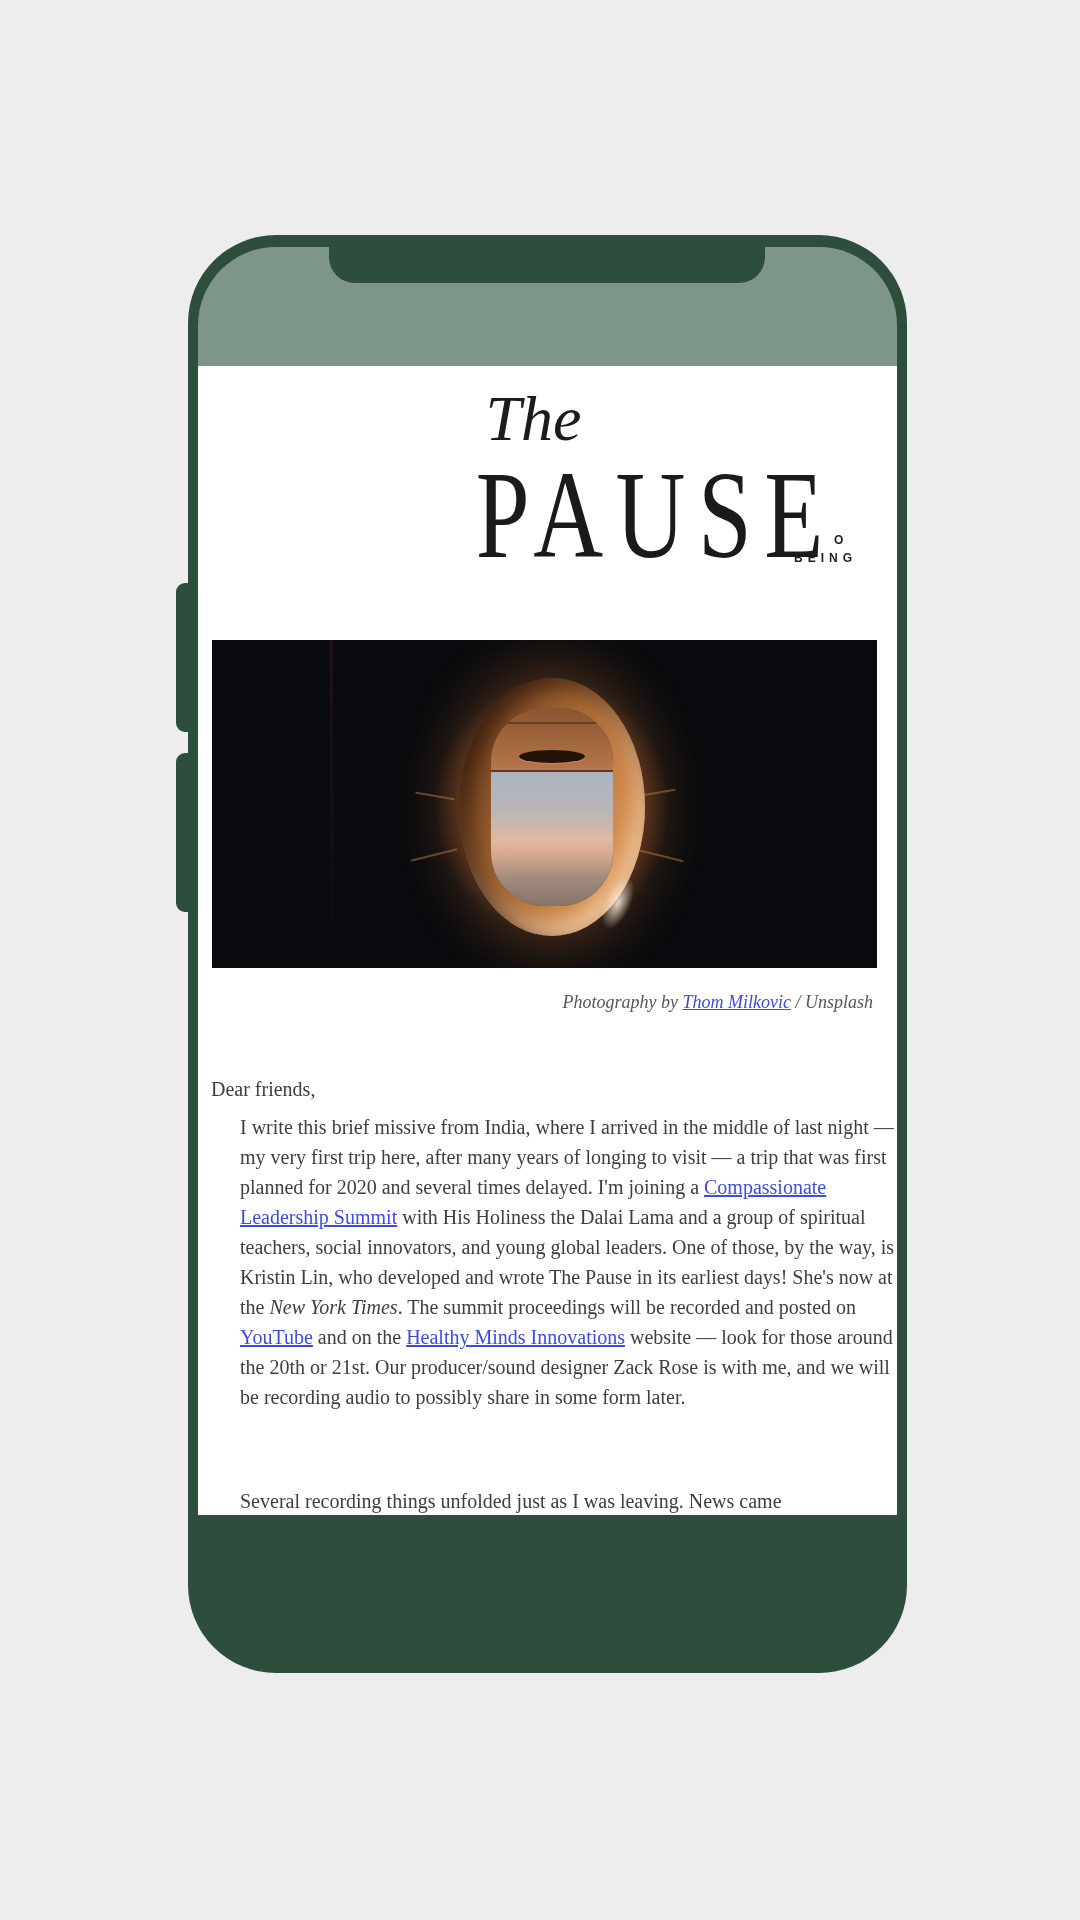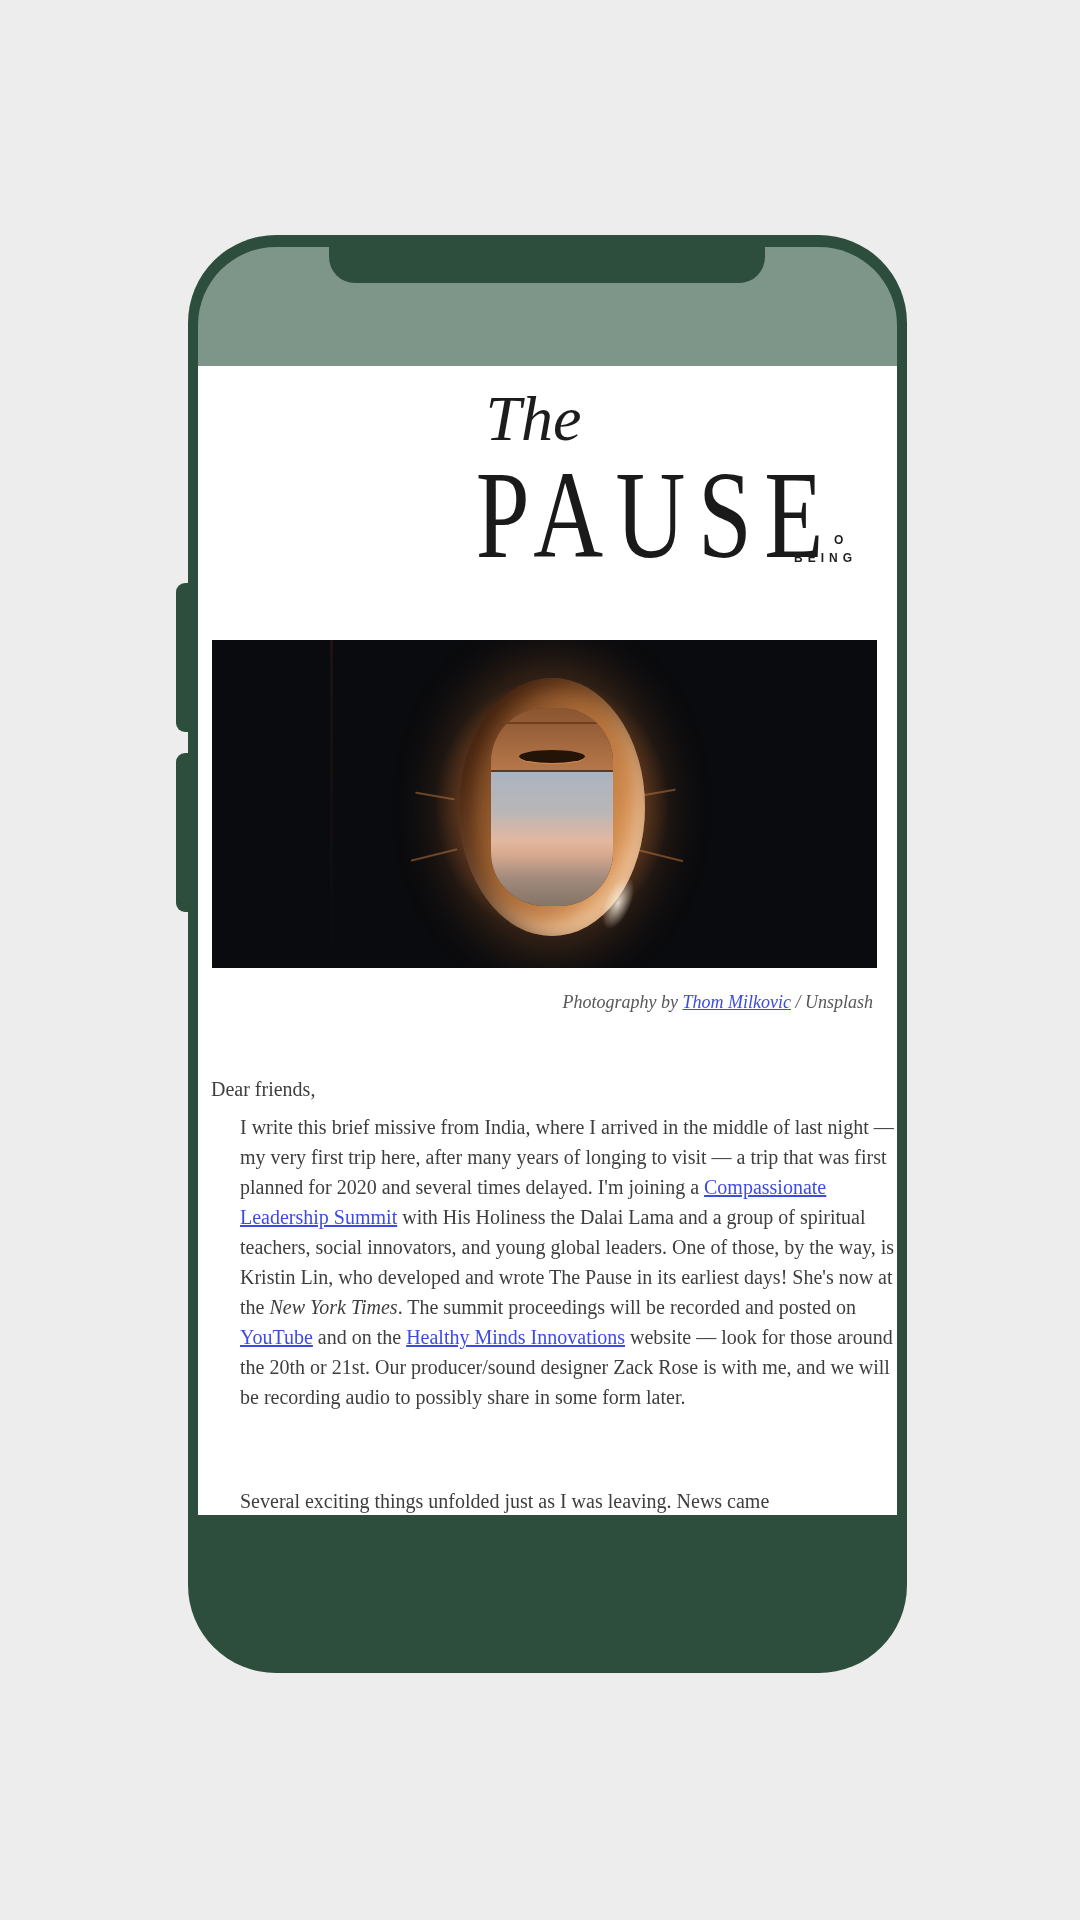--- a/index.html
+++ b/index.html
@@ -123,17 +123,17 @@
           <div class="hilite"></div>
         </div>
       </div>
 
       <div class="caption"><span>Photography by </span><a href="#" class="body-link">Thom Milkovic</a><span> / Unsplash</span></div>
 
       <div class="salutation">Dear friends,</div>
 
       <div class="para para1"><span>I write this brief missive from India, where I arrived in the middle of last night — my very first trip here, after many years of longing to visit — a trip that was first planned for 2020 and several times delayed. I'm joining a </span><a href="#" class="body-link">Compassionate Leadership Summit</a><span> with His Holiness the Dalai Lama and a group of spiritual teachers, social innovators, and young global leaders. One of those, by the way, is Kristin Lin, who developed and wrote The Pause in its earliest days! She's now at the </span><em>New York Times</em><span>. The summit proceedings will be recorded and posted on </span><a href="#" class="body-link">YouTube</a><span> and on the </span><a href="#" class="body-link">Healthy Minds Innovations</a><span> website — look for those around the 20th or 21st. Our producer/sound designer Zack Rose is with me, and we will be recording audio to possibly share in some form later.</span></div>
 
-      <div class="para para2"><span>Several exciting things unfolded just as I was leaving. News came</span></div>
+      <div class="para para2"><span>Several recording things unfolded just as I was leaving. News came</span></div>
 
     </div>
   </div>
 </div>
 
 </body></html>

